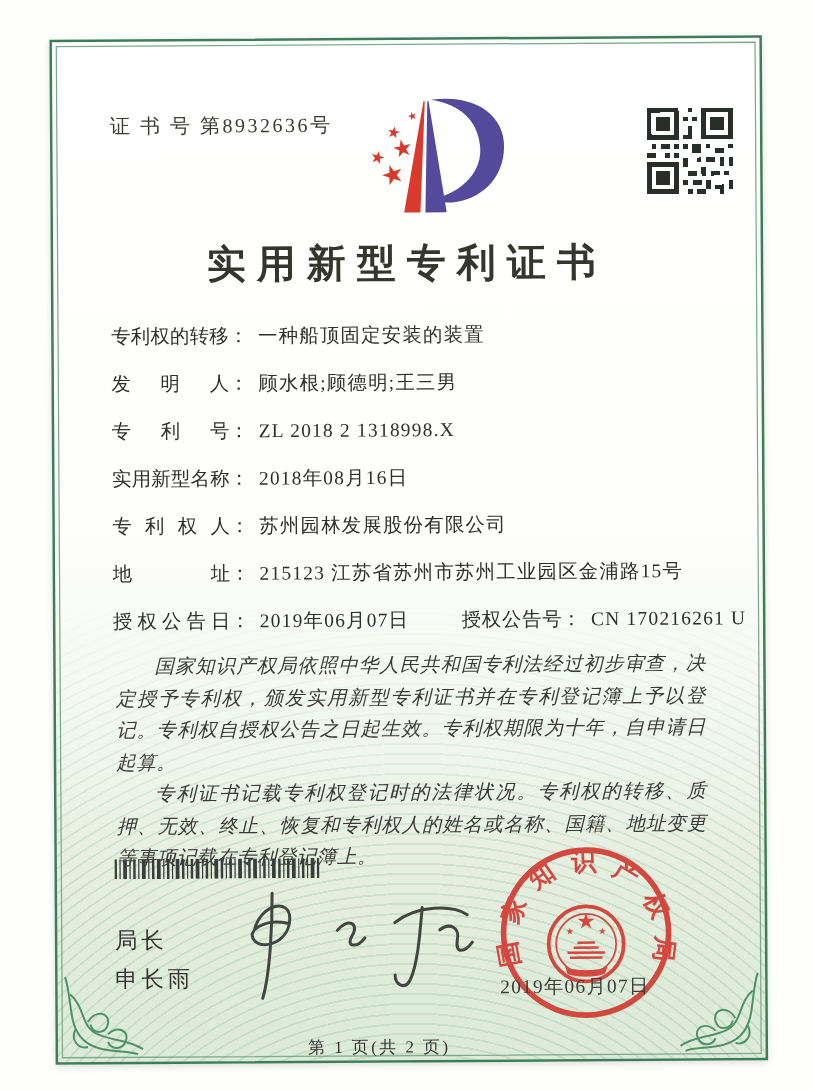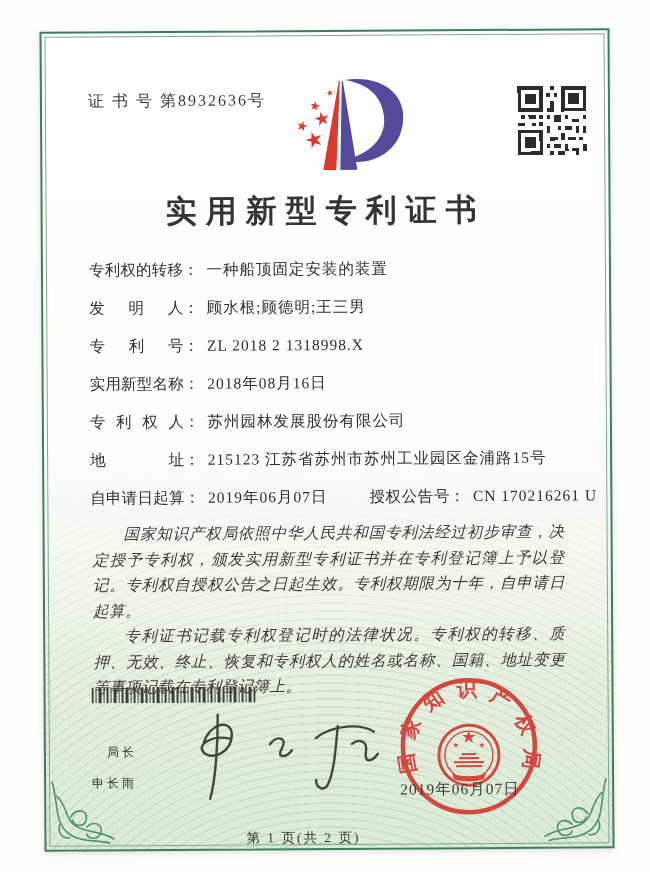--- a/index.html
+++ b/index.html
@@ -44,21 +44,21 @@
   .fvalue{letter-spacing:1px;}
   .grant2{margin-left:42px;}
   .grant2 .flabel{width:80px;font-family:Liberation Serif, serif;}
   .body-text{
     position:absolute;left:48px;right:46px;top:488px;
     font-size:15.5px;line-height:25.5px;color:#3a3a35;font-style:italic;
     letter-spacing:0.5px;text-align:justify;
   }
   .body-text p{margin:0;text-indent:2em;}
   .barcode{position:absolute;left:46px;top:654px;width:164px;height:16px;}
-  .signer{position:absolute;left:46px;top:704px;font-size:12px;color:#33332f;letter-spacing:3px;line-height:31px;font-style:normal;text-align:right;}
+  .signer{position:absolute;left:46px;top:704px;font-size:18px;color:#33332f;letter-spacing:3px;line-height:31px;font-style:normal;}
   .signature{position:absolute;left:120px;top:668px;width:230px;height:120px;}
   .seal{position:absolute;left:350px;top:642px;width:146px;height:146px;opacity:0.92;}
   .seal-date{
     position:absolute;left:354px;top:748px;font-size:15.5px;color:#3c3c38;letter-spacing:1px;white-space:nowrap;
   }
   .footer{
     position:absolute;left:0;right:0;top:797px;text-align:center;
     font-size:13.5px;color:#33332f;letter-spacing:2px;transform:translateX(-26px);
   }
   .corner{position:absolute;width:86px;height:86px;pointer-events:none;}
@@ -153,21 +153,21 @@
       <div class="field-row">
         <span class="flabel">实用新型名称</span><span class="colon">：</span><span class="fvalue">2018年08月16日</span>
       </div>
       <div class="field-row">
         <span class="flabel">专利权人</span><span class="colon">：</span><span class="fvalue">苏州园林发展股份有限公司</span>
       </div>
       <div class="field-row">
         <span class="flabel">地址</span><span class="colon">：</span><span class="fvalue">215123 江苏省苏州市苏州工业园区金浦路15号</span>
       </div>
       <div class="field-row">
-        <span class="flabel">自申请日起算</span><span class="colon">：</span><span class="fvalue">2019年06月07日</span><span class="grant2"><span class="flabel">授权公告号</span><span class="colon">：</span><span class="fvalue">CN 170216261 U</span></span>
+        <span class="flabel">授权公告日</span><span class="colon">：</span><span class="fvalue">2019年06月07日</span><span class="grant2"><span class="flabel">授权公告号</span><span class="colon">：</span><span class="fvalue">CN 170216261 U</span></span>
       </div>
     </div>
 
     <div class="body-text">
       <p>国家知识产权局依照中华人民共和国专利法经过初步审查，决定授予专利权，颁发实用新型专利证书并在专利登记簿上予以登记。专利权自授权公告之日起生效。专利权期限为十年，自申请日起算。</p>
       <p>专利证书记载专利权登记时的法律状况。专利权的转移、质押、无效、终止、恢复和专利权人的姓名或名称、国籍、地址变更等事项记载在专利登记簿上。</p>
     </div>
 
     <svg class="barcode" viewBox="0 0 164 16" preserveAspectRatio="none">
       <g fill="#3a3e3a">

